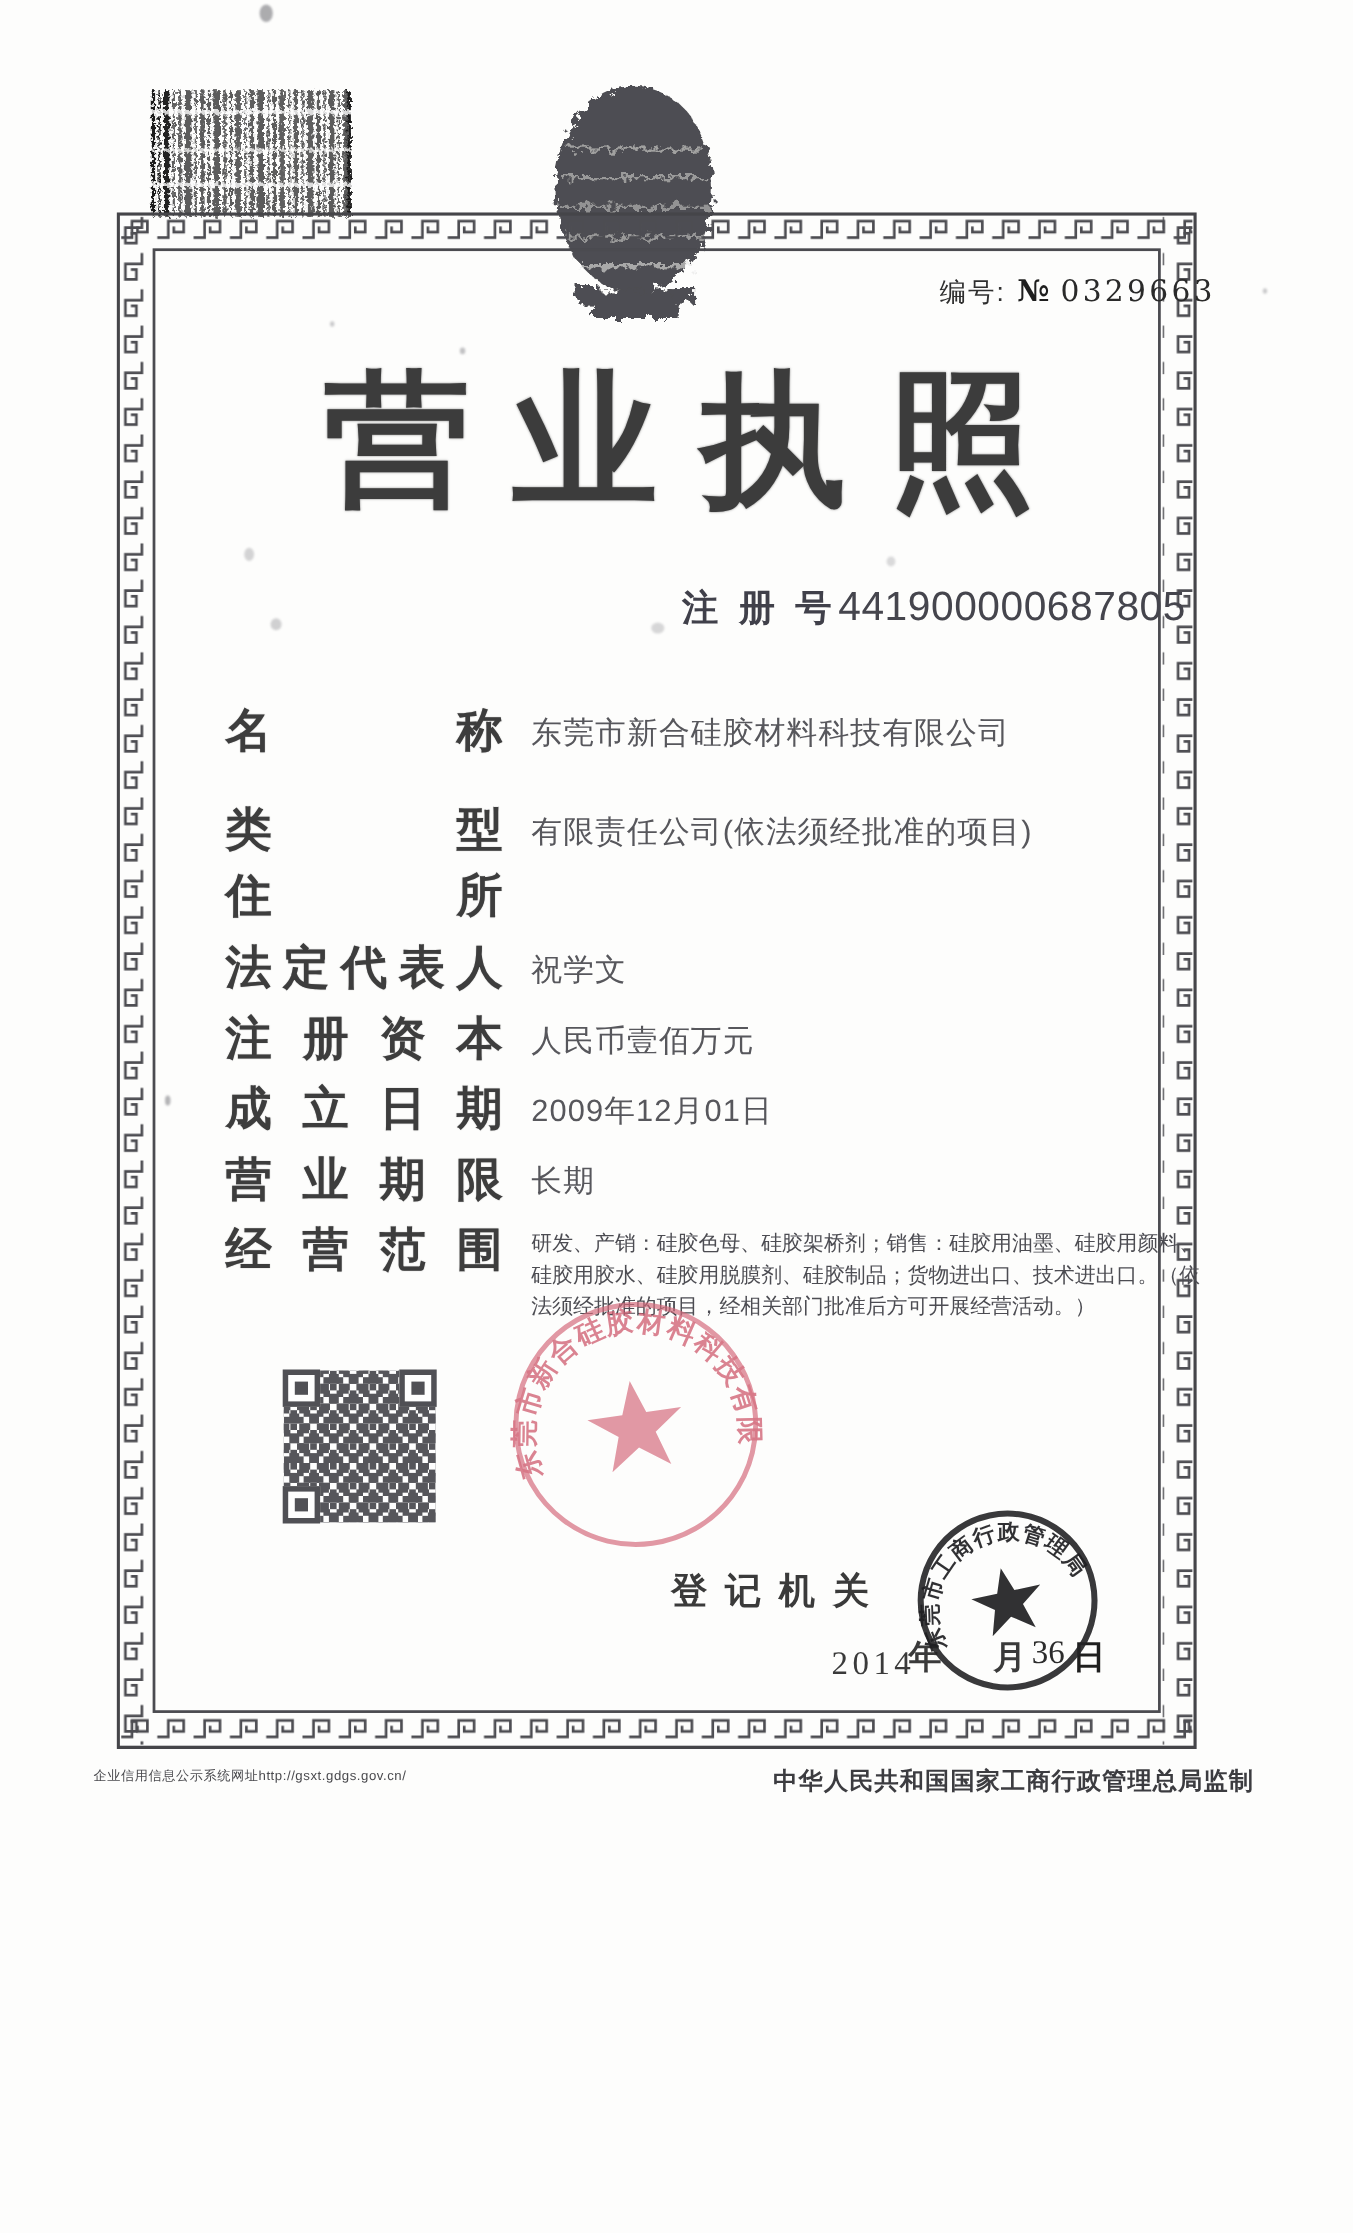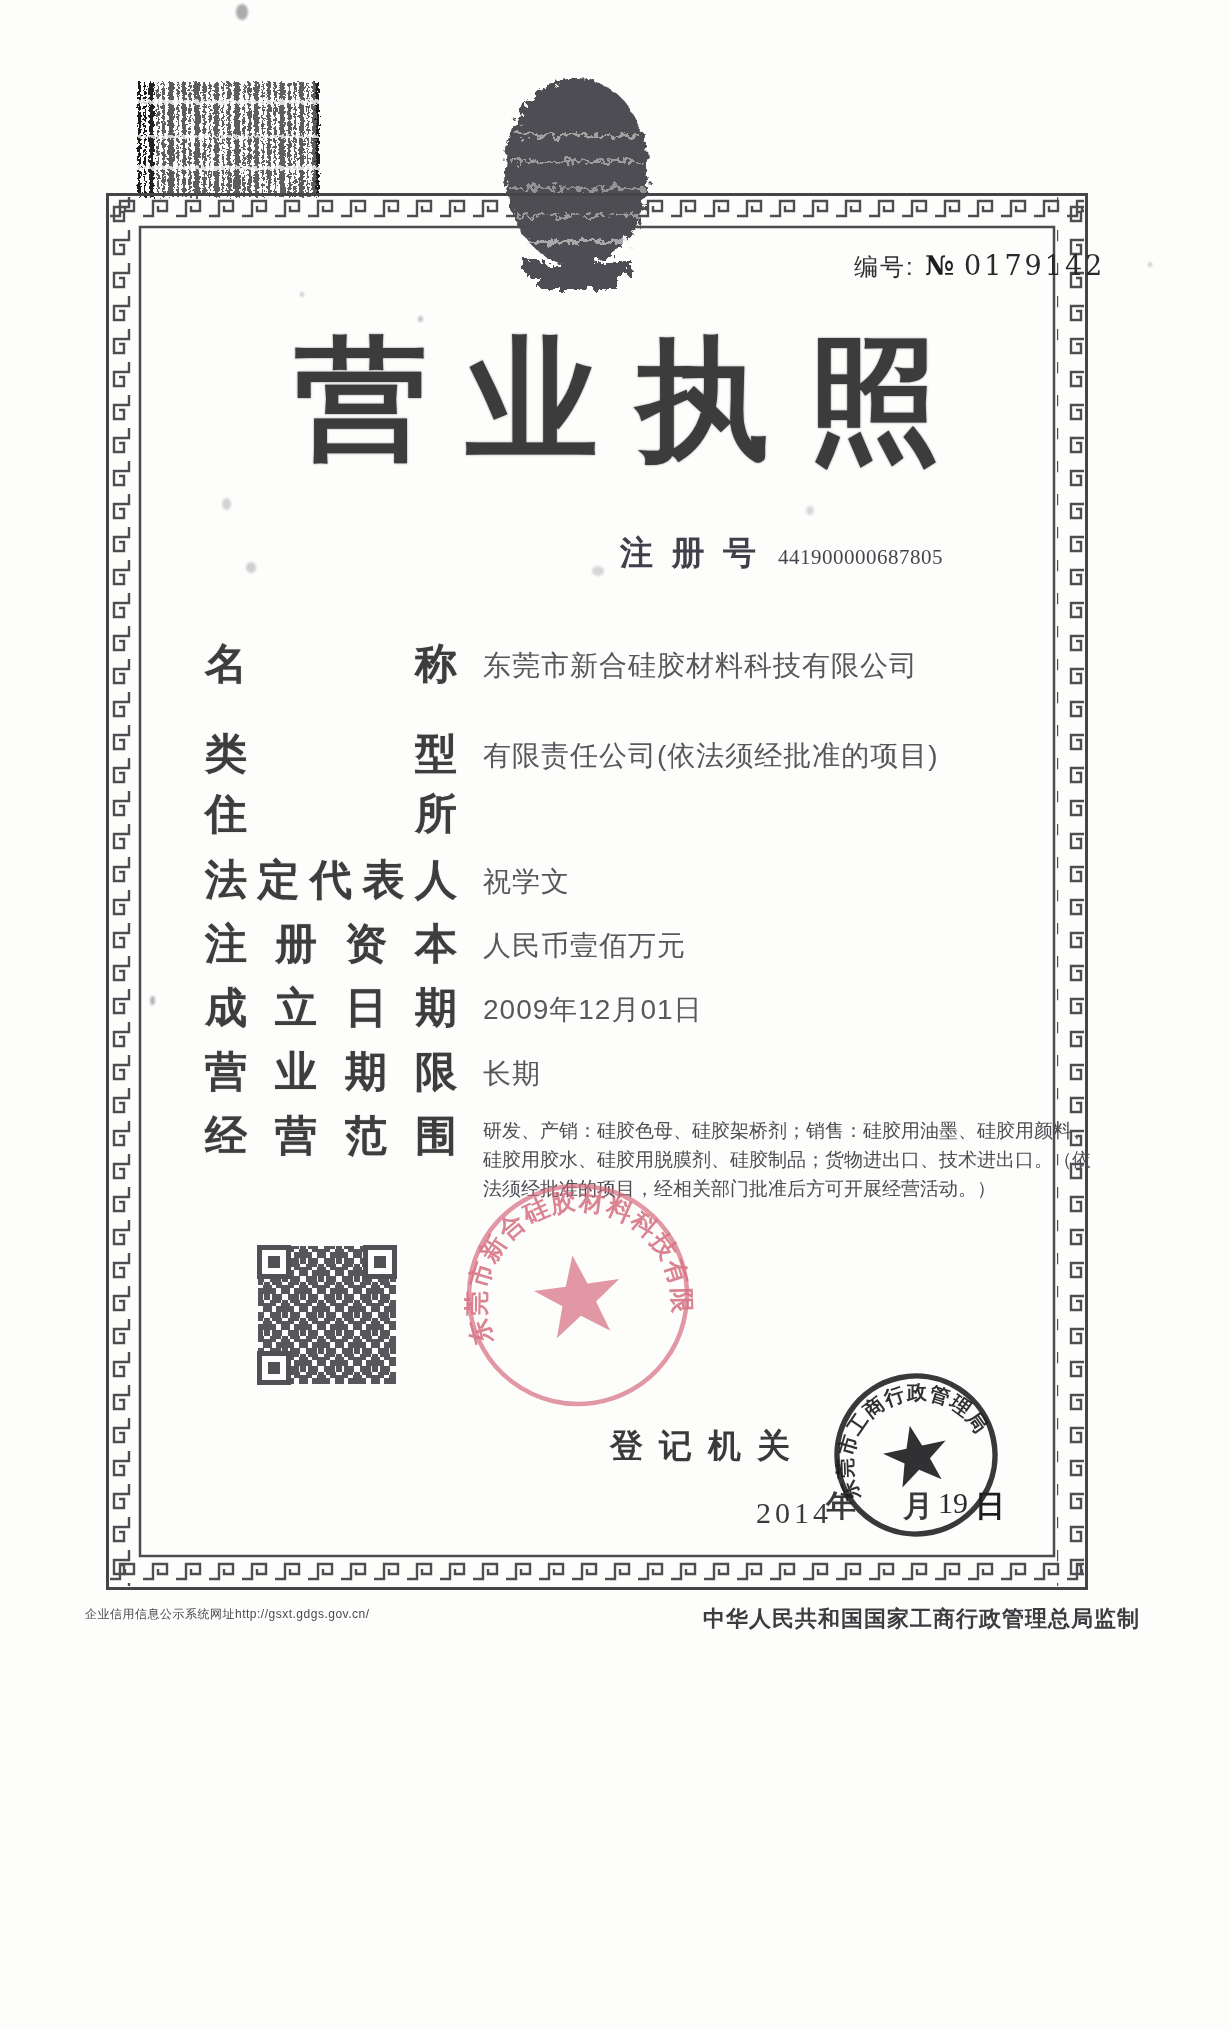--- a/index.html
+++ b/index.html
@@ -29,22 +29,22 @@
   
   .title{left:295px;top:325px;width:645px;height:150px;
     display:flex;justify-content:space-between;
     font-size:132px;line-height:150px;font-weight:900;color:#3c3c3c;
     text-shadow:0 0 2px rgba(40,40,40,.65);}
 
   
   .regno{left:620px;top:531px;display:flex;align-items:baseline;}
   .regno .r-label{width:136px;display:flex;justify-content:space-between;
     font-size:33px;font-weight:600;color:#40404a;}
-  .regno .r-value{margin-left:22px;font-family:Liberation Serif, serif;
-    font-size:21px;color:#45454d;letter-spacing:.5px;}
+  .regno .r-value{margin-left:6px;font-family:Liberation Sans, sans-serif;
+    font-size:37px;color:#45454d;letter-spacing:.5px;}
 
   
   .field-row{position:absolute;left:205px;display:flex;align-items:flex-start;width:900px;}
   .f-label{width:252px;flex:0 0 252px;display:flex;justify-content:space-between;
     font-size:42px;line-height:48px;font-weight:600;color:#3d3d3d;
     text-shadow:0 0 1px rgba(50,50,50,.5);}
   .f-value{margin-left:26px;font-size:28px;line-height:36px;color:#57575c;padding-top:8px;
     letter-spacing:1px;}
   .f-value.small{font-size:19px;line-height:29px;width:612px;padding-top:4px;color:#4c4c52;letter-spacing:0;}
 
@@ -161,21 +161,21 @@
     <rect x="4" y="1366" width="974" height="27" fill="url(#mh)"></rect>
     <rect x="4" y="4" width="27" height="1389" fill="url(#mv)"></rect>
     <rect x="951" y="4" width="27" height="1389" fill="url(#mv)"></rect>
     <rect x="34" y="34" width="914" height="1329" fill="none" stroke="#4b4b50" stroke-width="2.5"></rect>
   </svg>
 </div>
 
 <div class="abs serial">
   <span class="lbl">编号:</span>
   <span class="nosign">№</span>
-  <span class="num">0179142</span>
+  <span class="num">0329663</span>
 </div>
 
 <div class="abs title">
     <span>营</span>
     <span>业</span>
     <span>执</span>
     <span>照</span>
   </div>
 
 <div class="abs regno">
@@ -282,21 +282,21 @@
 <div class="abs reg-authority">
     <span>登</span>
     <span>记</span>
     <span>机</span>
     <span>关</span>
   </div>
 
 <span class="abs dateline d-year">2014</span>
 <span class="abs dateline d-yu">年</span>
 <span class="abs dateline d-mu">月</span>
-<span class="abs dateline d-day">19</span>
+<span class="abs dateline d-day">36</span>
 <span class="abs dateline d-du">日</span>
 
 <div class="abs seal-black">
   <svg width="172" height="172" viewBox="0 0 172 172">
     <defs>
       <path id="blackArc" d="M 23 116 A 66 66 0 1 1 149 116" fill="none"></path>
     </defs>
     <circle cx="86" cy="86" r="79" fill="none" stroke="#232326" stroke-width="5.5" opacity=".9"></circle>
     <polygon points="86,56 94,78 118,78 99,92 106,115 86,101 66,115 73,92 54,78 78,78" fill="#1f1f22" opacity=".92"></polygon>
     <text font-size="20" font-weight="700" fill="#1f1f22" letter-spacing="1" opacity=".92">

